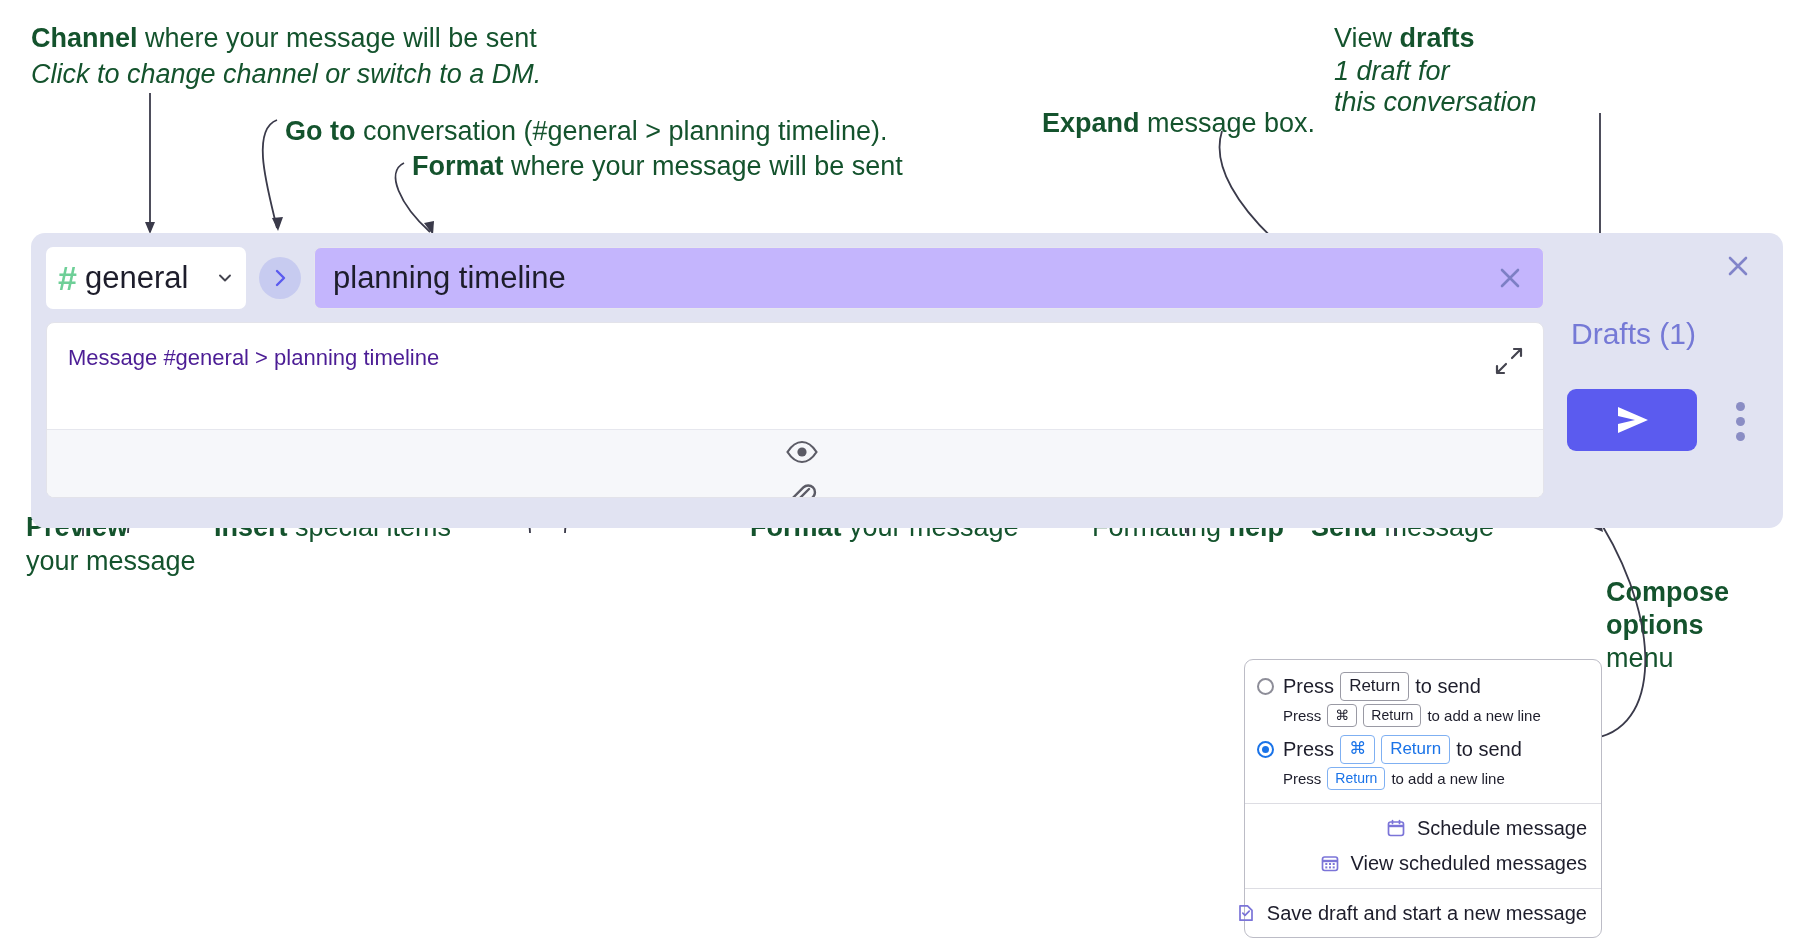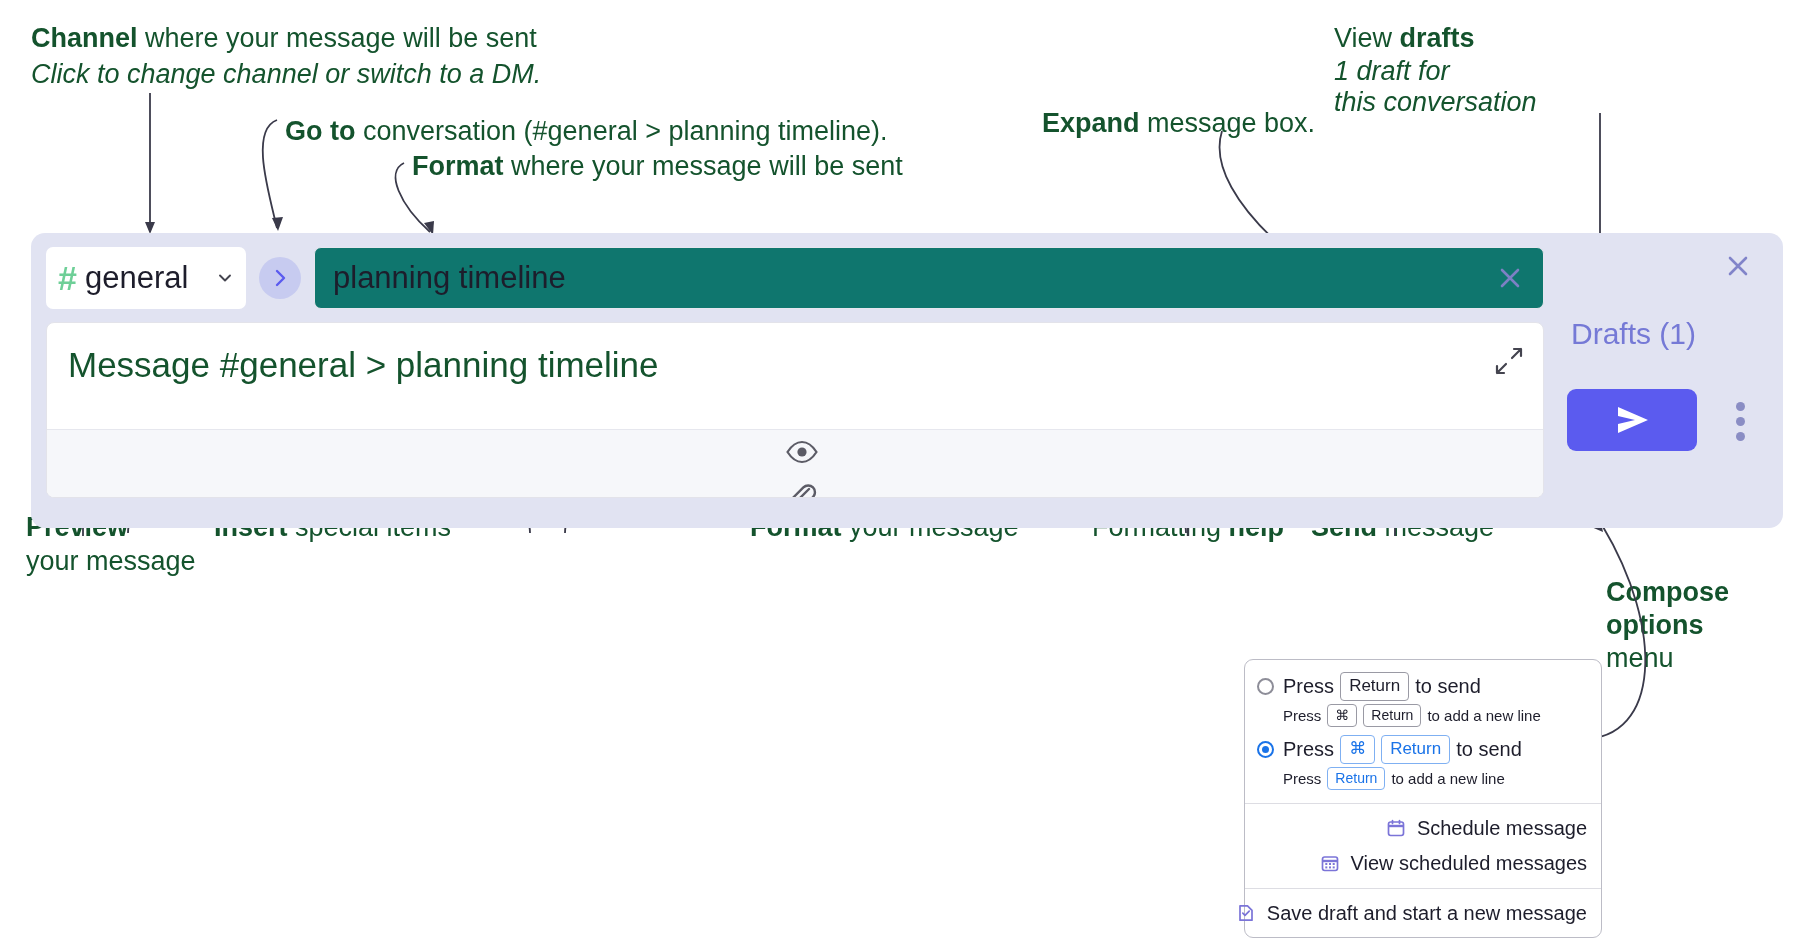--- a/index.html
+++ b/index.html
@@ -80,21 +80,21 @@
     margin: 0 13px;
     display: flex;
     align-items: center;
     justify-content: center;
     cursor: pointer;
     flex: none;
   }
   #topic-field {
     flex: 1;
     height: 62px;
-    background: #0f766e;
+    background: #c4b5fd;
     border-radius: 7px;
     border: 1px solid #e6e6ee;
     box-sizing: border-box;
     display: flex;
     align-items: center;
     padding: 0 16px 0 18px;
   }
   #topic-value {
     flex: 1;
     font-size: 31px;
@@ -109,22 +109,22 @@
     border: 1px solid #e3e3ea;
     border-radius: 8px;
     height: 176px;
     box-sizing: border-box;
     position: relative;
     overflow: hidden;
   }
   #message-placeholder {
     position: absolute;
     left: 21px; top: 22px;
-    font-size: 35px;
-    color: #14532d;
+    font-size: 22px;
+    color: #4c1d95;
   }
   #expand-btn {
     position: absolute;
     right: 18px; top: 22px;
     width: 32px; height: 32px;
     cursor: pointer;
   }
   #toolbar {
     position: absolute;
     left: 0; right: 0; bottom: 0;

